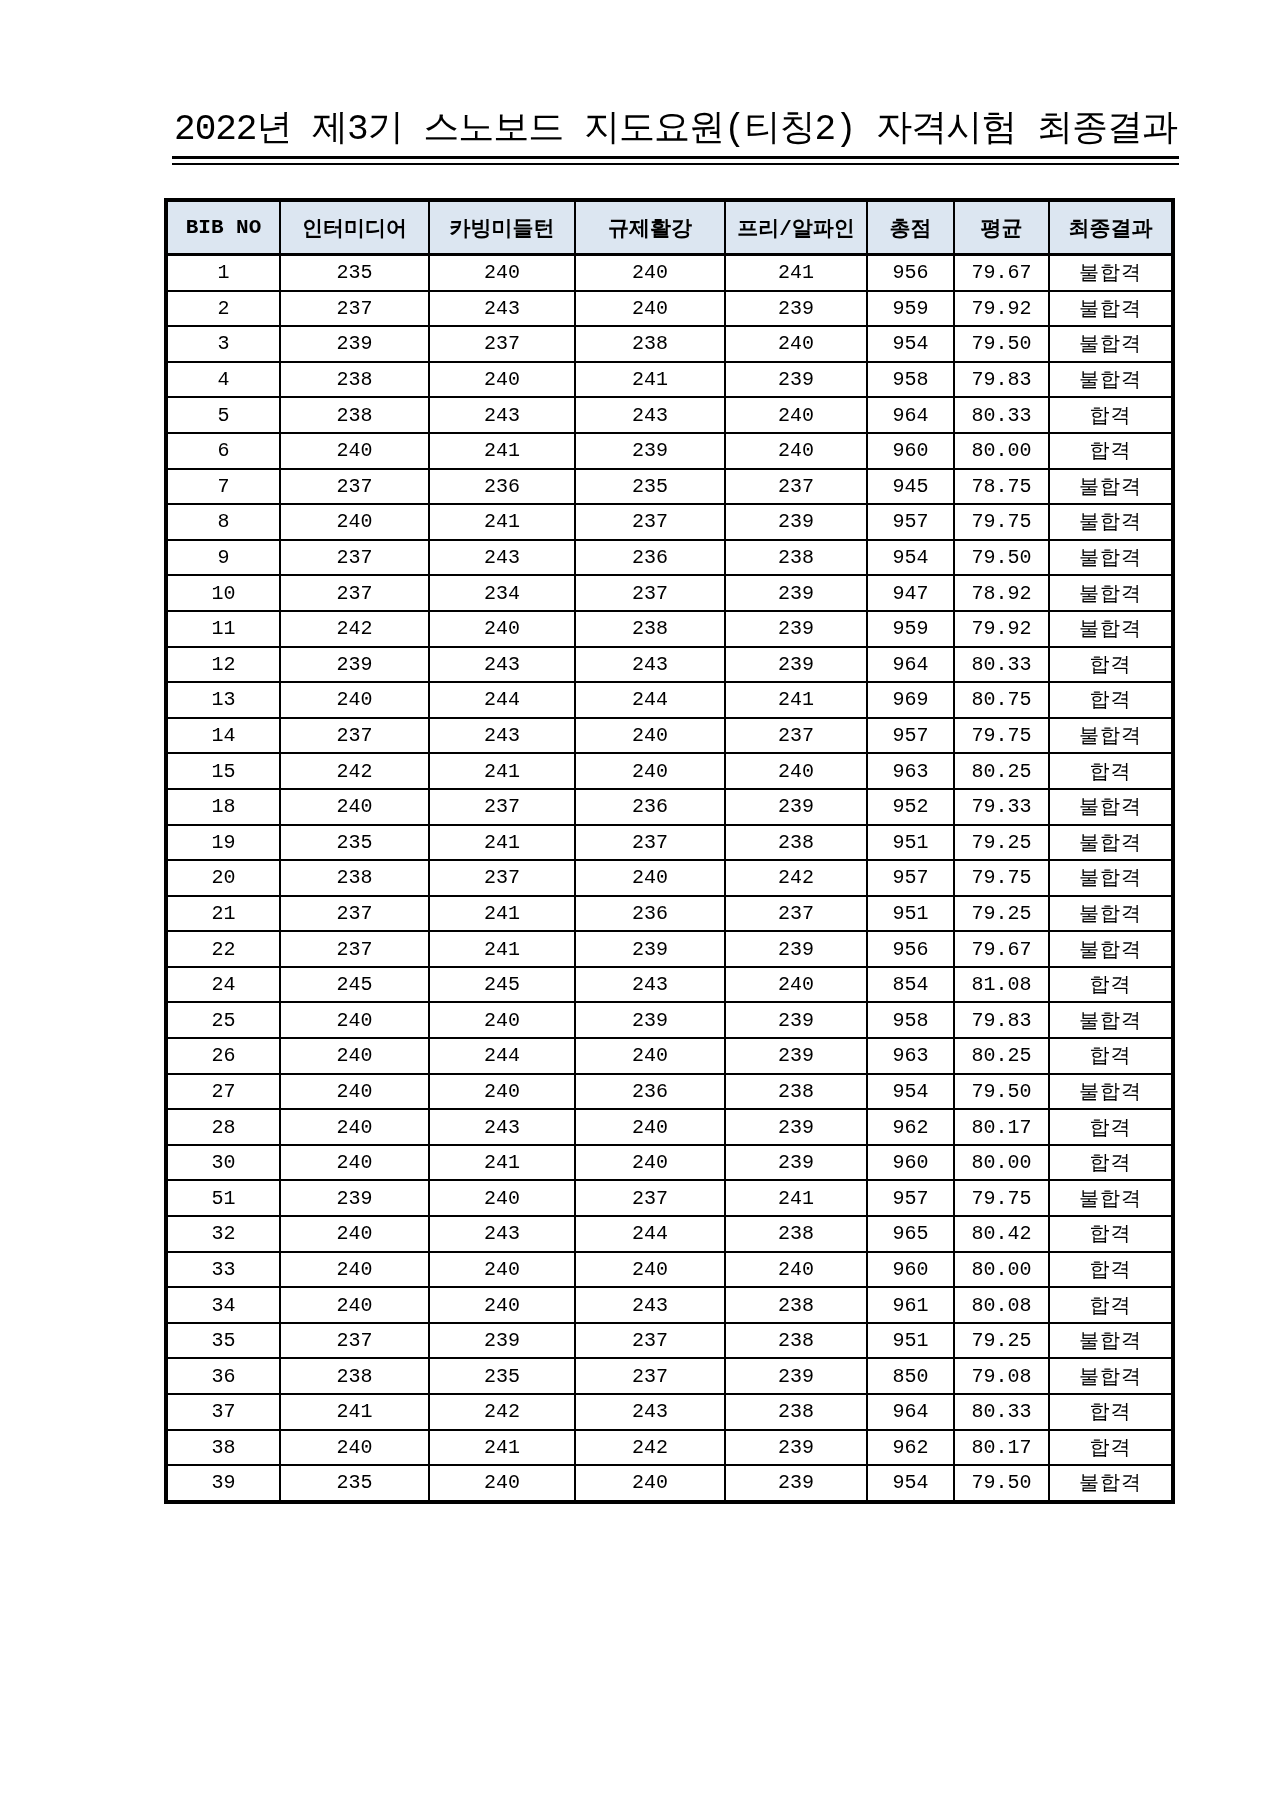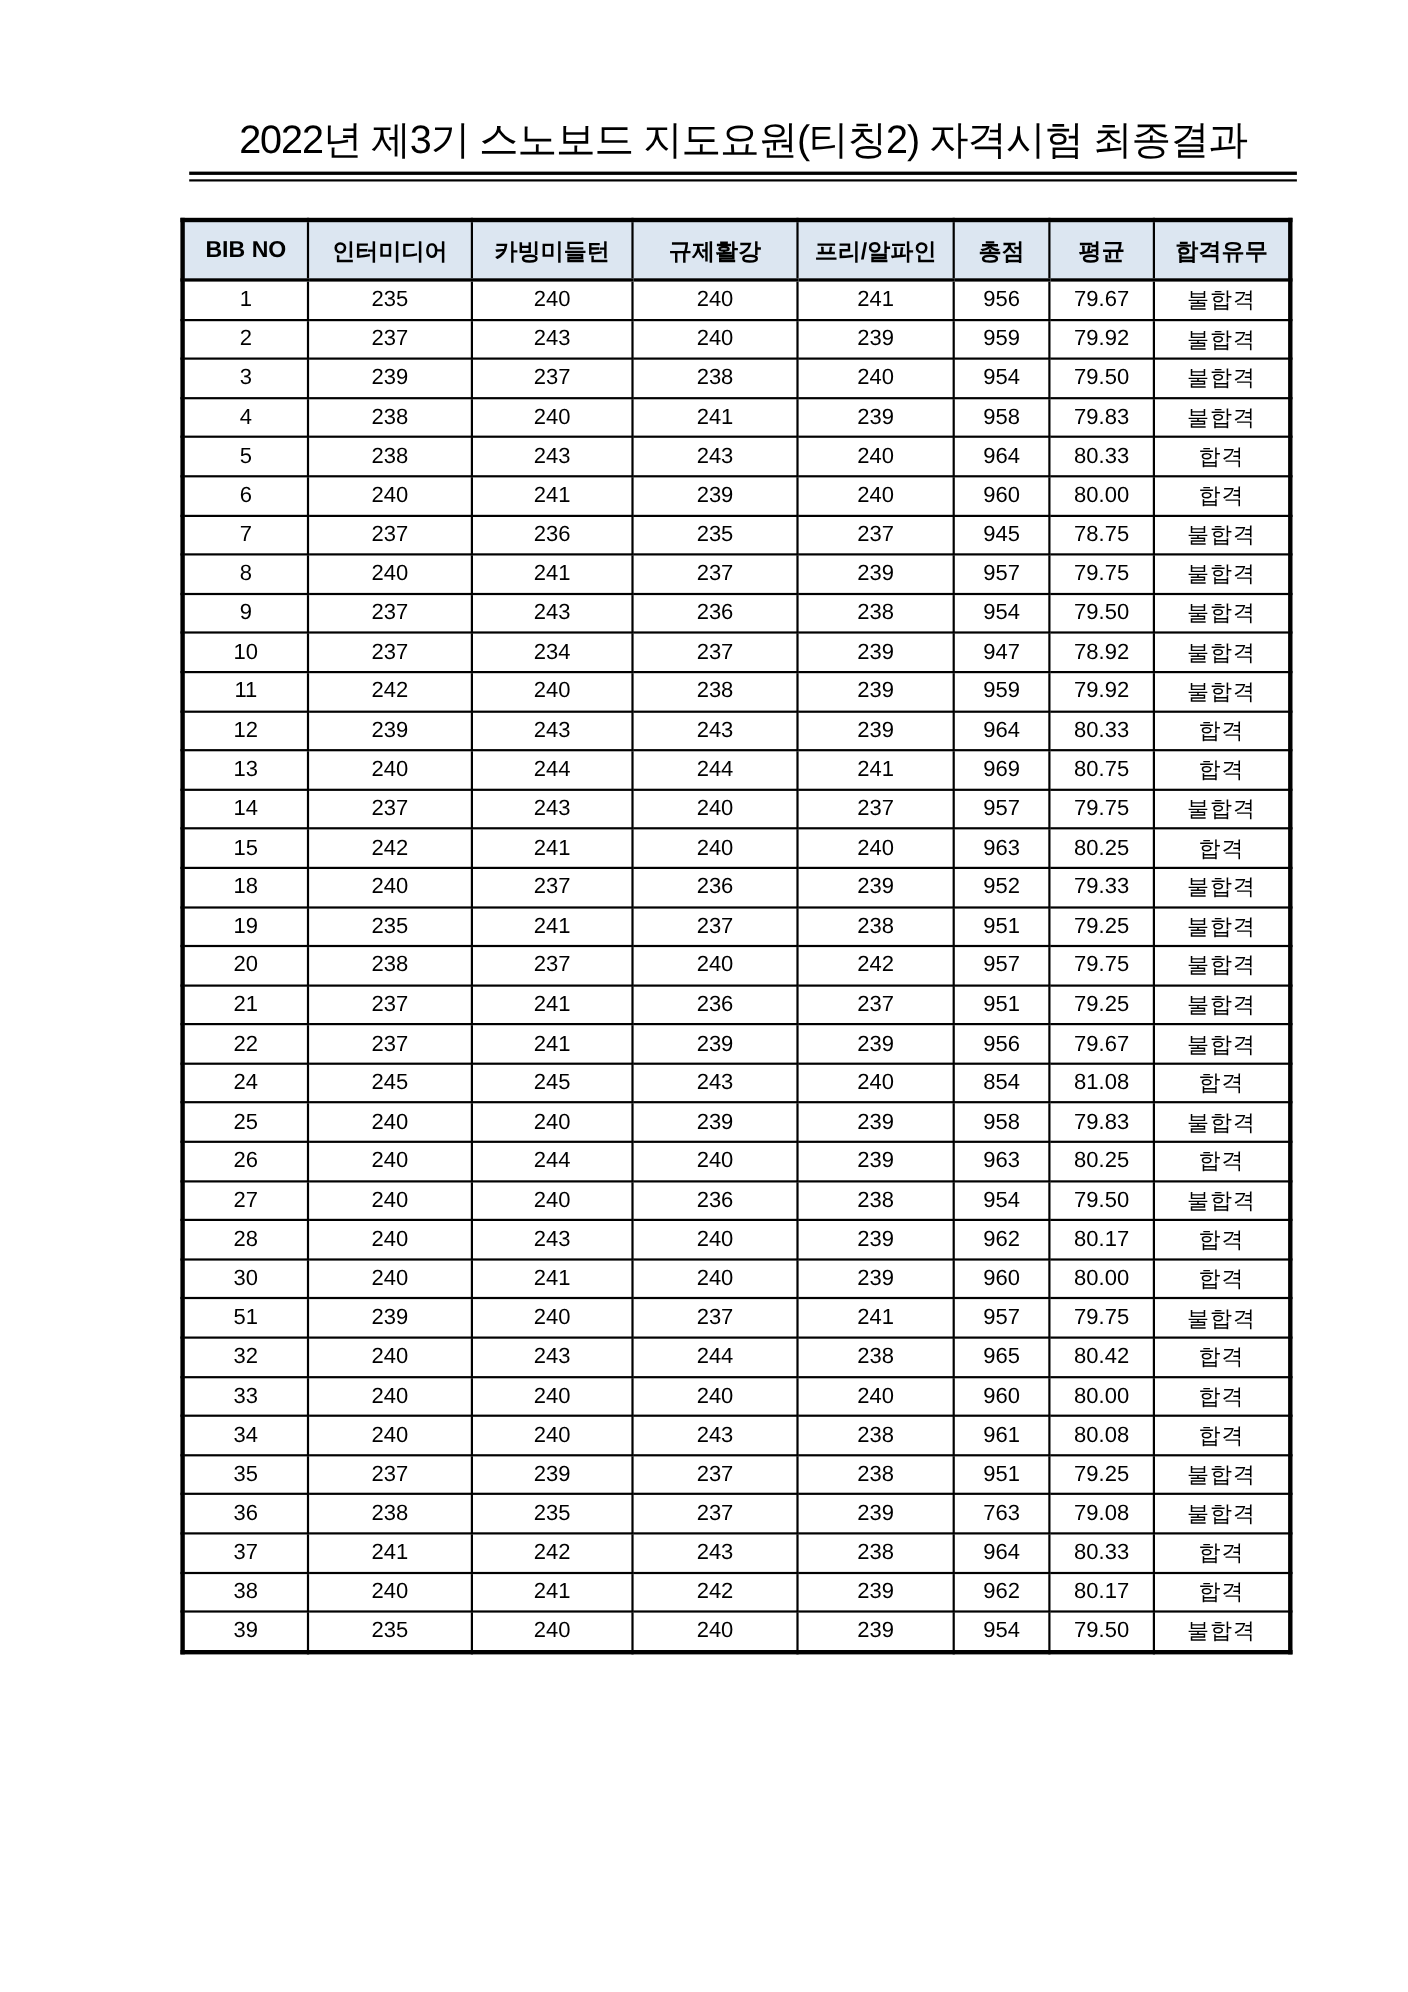--- a/index.html
+++ b/index.html
@@ -1,21 +1,21 @@
 <!DOCTYPE html>
 <html><head>
 <meta charset="utf-8">
 <style>
   html, body { margin: 0; padding: 0; background: #ffffff; }
   .page {
     position: relative;
     width: 1276px;
     height: 1811px;
     background: #ffffff;
-    font-family: Liberation Sans, sans-serif;
+    font-family: Liberation Mono, monospace;
     color: #000000;
     overflow: hidden;
   }
   .doc-title {
     position: absolute;
     left: 172px;
     top: 103px;
     width: 1007px;
     margin: 0;
     text-align: center;
@@ -94,21 +94,21 @@
     </colgroup>
     <thead>
       <tr>
         <th style="background: rgb(220, 230, 241);">BIB NO</th>
         <th style="background: rgb(220, 230, 241);">인터미디어</th>
         <th style="background: rgb(220, 230, 241);">카빙미들턴</th>
         <th style="background: rgb(220, 230, 241);">규제활강</th>
         <th style="background: rgb(220, 230, 241);">프리/알파인</th>
         <th style="background: rgb(220, 230, 241);">총점</th>
         <th style="background: rgb(220, 230, 241);">평균</th>
-        <th style="background: rgb(220, 230, 241);">합격유무</th>
+        <th style="background: rgb(220, 230, 241);">최종결과</th>
       </tr>
     </thead>
     <tbody id="results-body">
         <tr>
           <td>1</td>
           <td>235</td>
           <td>240</td>
           <td>240</td>
           <td>241</td>
           <td>956</td>
@@ -414,21 +414,21 @@
           <td>951</td>
           <td>79.25</td>
           <td class="passfail">불합격</td>
         </tr>
         <tr>
           <td>36</td>
           <td>238</td>
           <td>235</td>
           <td>237</td>
           <td>239</td>
-          <td>763</td>
+          <td>850</td>
           <td>79.08</td>
           <td class="passfail">불합격</td>
         </tr>
         <tr>
           <td>37</td>
           <td>241</td>
           <td>242</td>
           <td>243</td>
           <td>238</td>
           <td>964</td>

